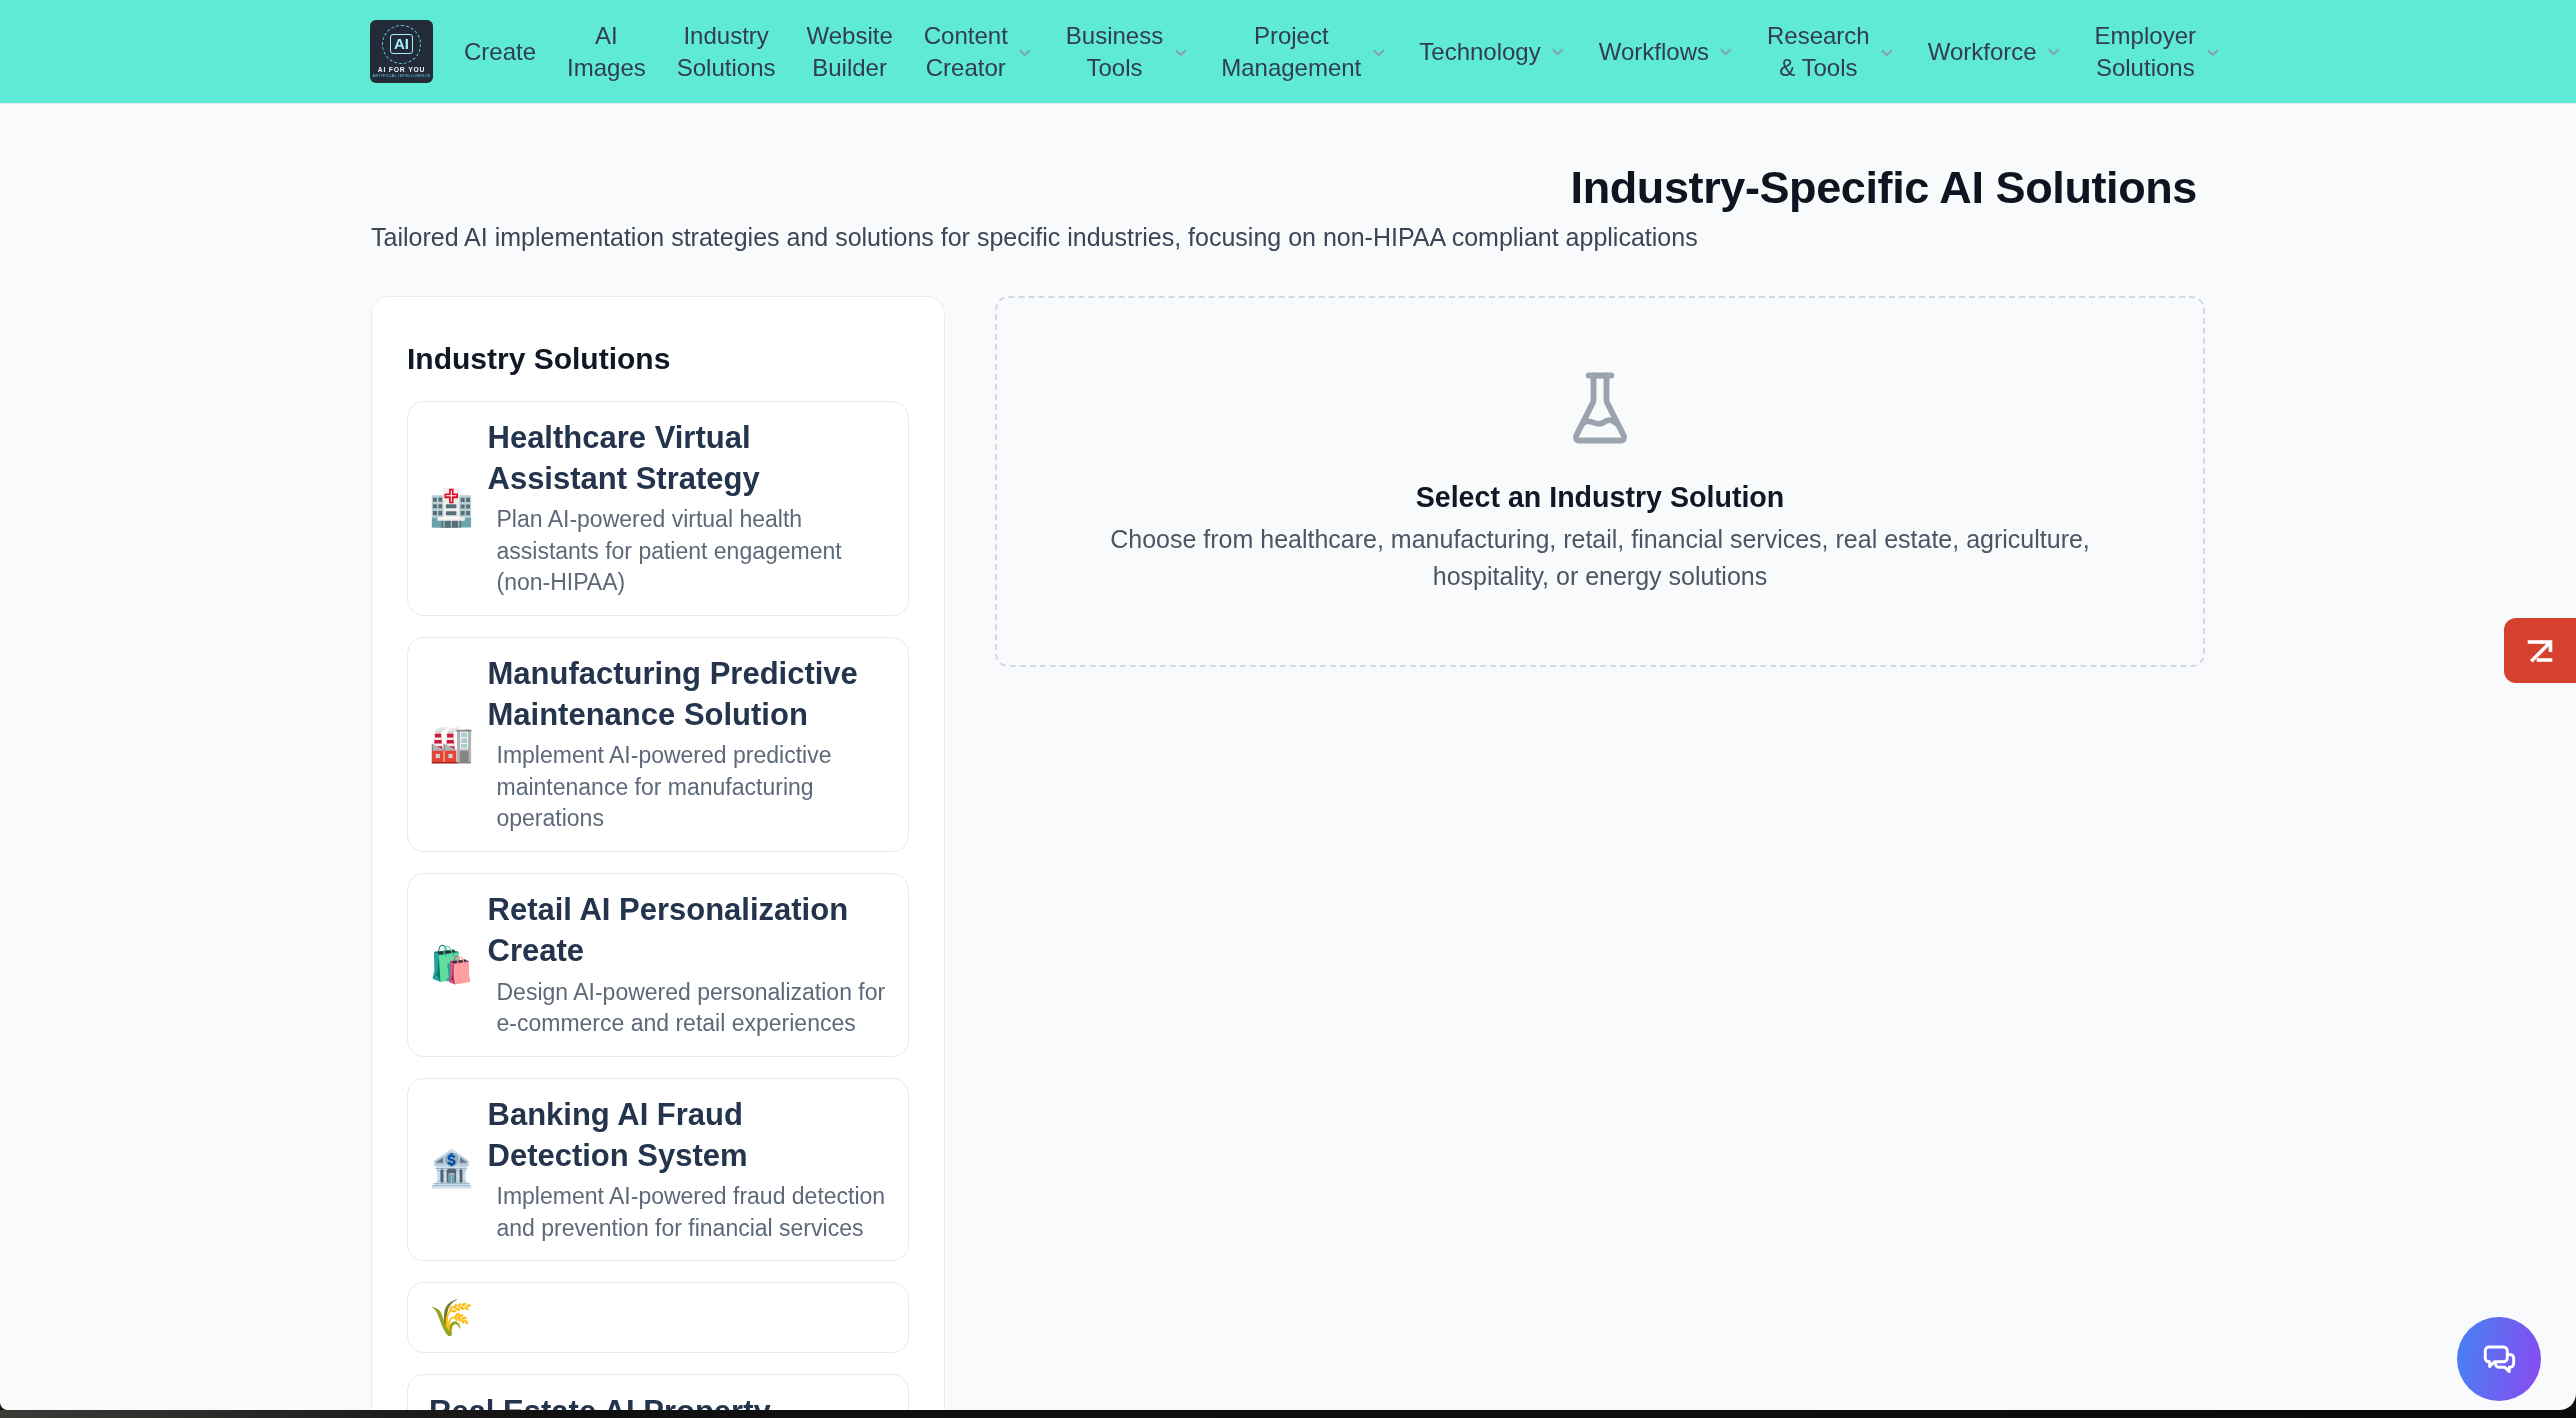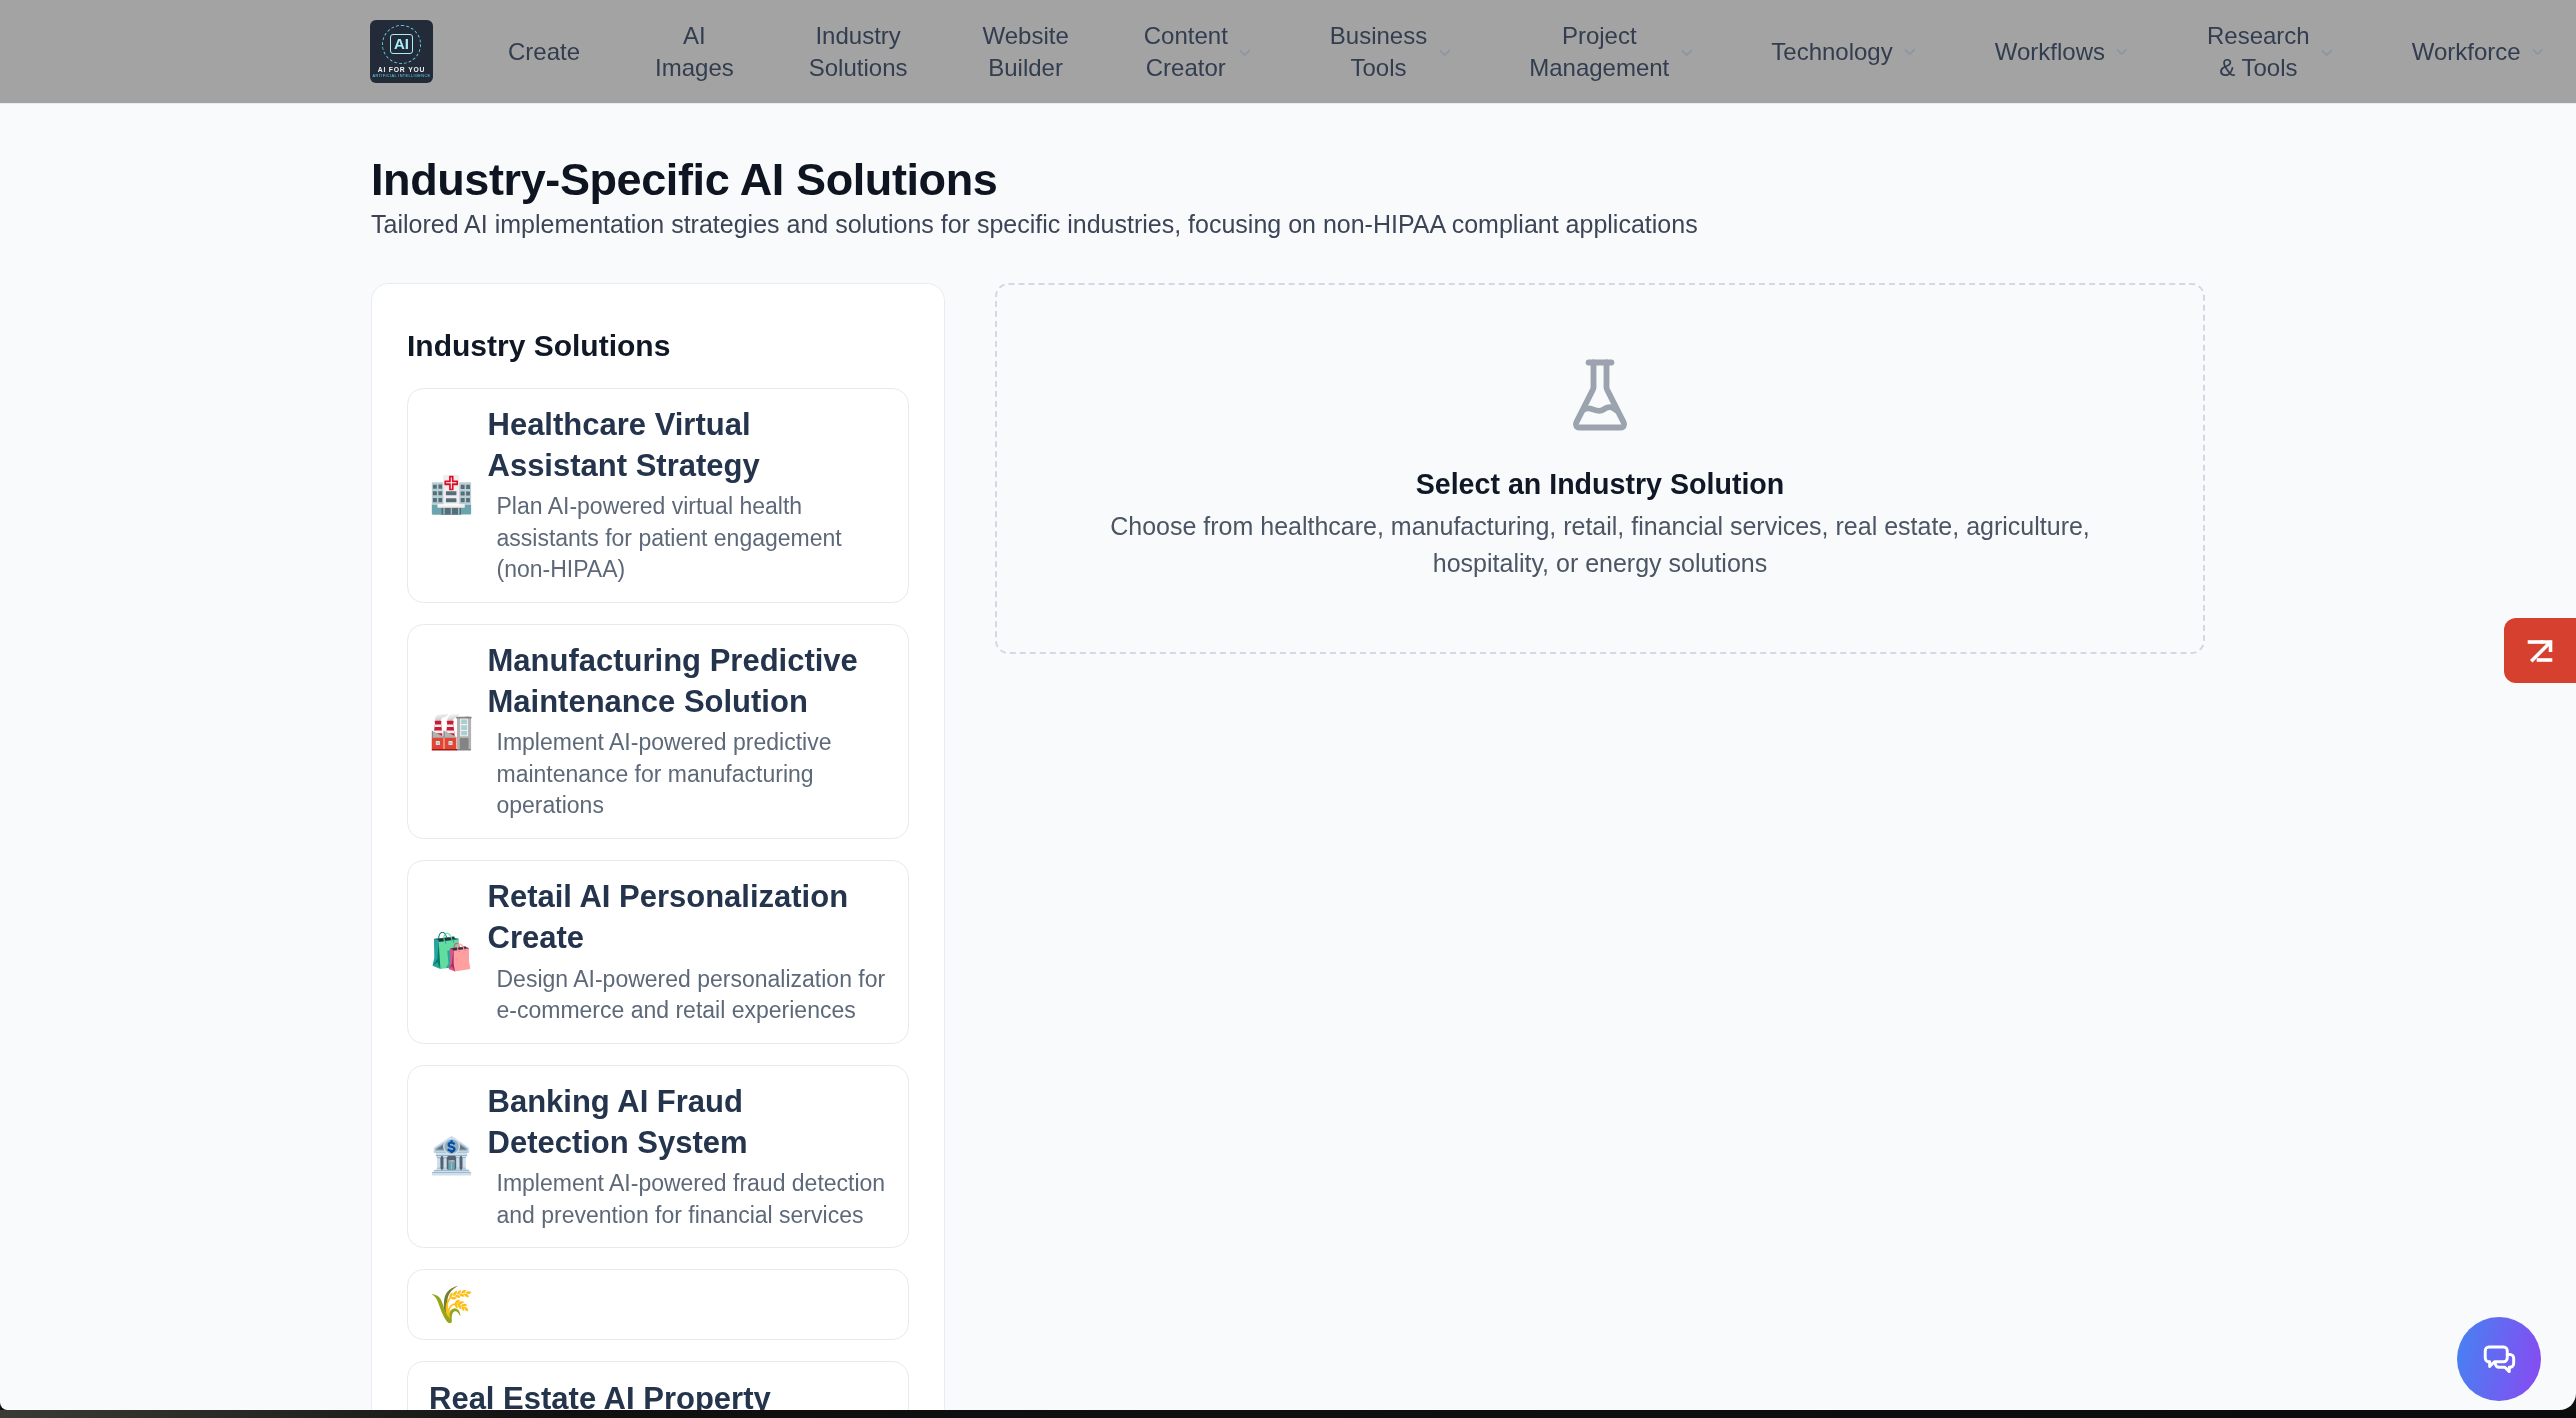--- a/index.html
+++ b/index.html
@@ -20,25 +20,25 @@
   }
   .desktop-strip {
     position:absolute; left:0; bottom:0;
     width:2576px; height:9px;
     background:linear-gradient(90deg,#3a3a36 0%,#101010 22%,#0b0b0b 100%);
   }
 
   
   .nav {
     height:104px;
-    background:#a3a3a3;
+    background:#5eead4;
     border-bottom:0.8px solid #e7eaf0;
     display:flex; align-items:center;
     padding-left:370px;
-    gap:75px;
+    gap:31px;
     overflow:hidden;
     white-space:nowrap;
   }
   .logo {
     width:63px; height:63px; flex-shrink:0;
     background:#232b38; border-radius:6px;
     display:flex; flex-direction:column; align-items:center; justify-content:center;
     cursor:pointer;
   }
   .logo-circle {
@@ -58,21 +58,21 @@
     color:#323d4f; font-size:24px; line-height:1.32; font-weight:500;
     text-align:center; cursor:pointer; flex-shrink:0;
   }
   .nav-label { white-space:pre-line; }
   .chev { width:19.5px; height:19.5px; color:#8b95a5; flex-shrink:0; margin-top:1.5px; }
 
   
   .content { max-width:1834px; margin:0 auto; padding-top:51px; }
   .page-title {
     font-size:45px; font-weight:bold; color:#0e1420;
-    letter-spacing:-0.4px; line-height:1.1; margin:0;
+    letter-spacing:-0.4px; line-height:1.1; margin:8px;text-align:right;
   }
   .page-subtitle {
     margin-top:3px; font-size:25px; color:#3c4556; line-height:1.3;
   }
   .cols { display:flex; align-items:flex-start; gap:50px; margin-top:43px; }
 
   
   .sidebar {
     width:574px; flex-shrink:0;
     background:#ffffff;

